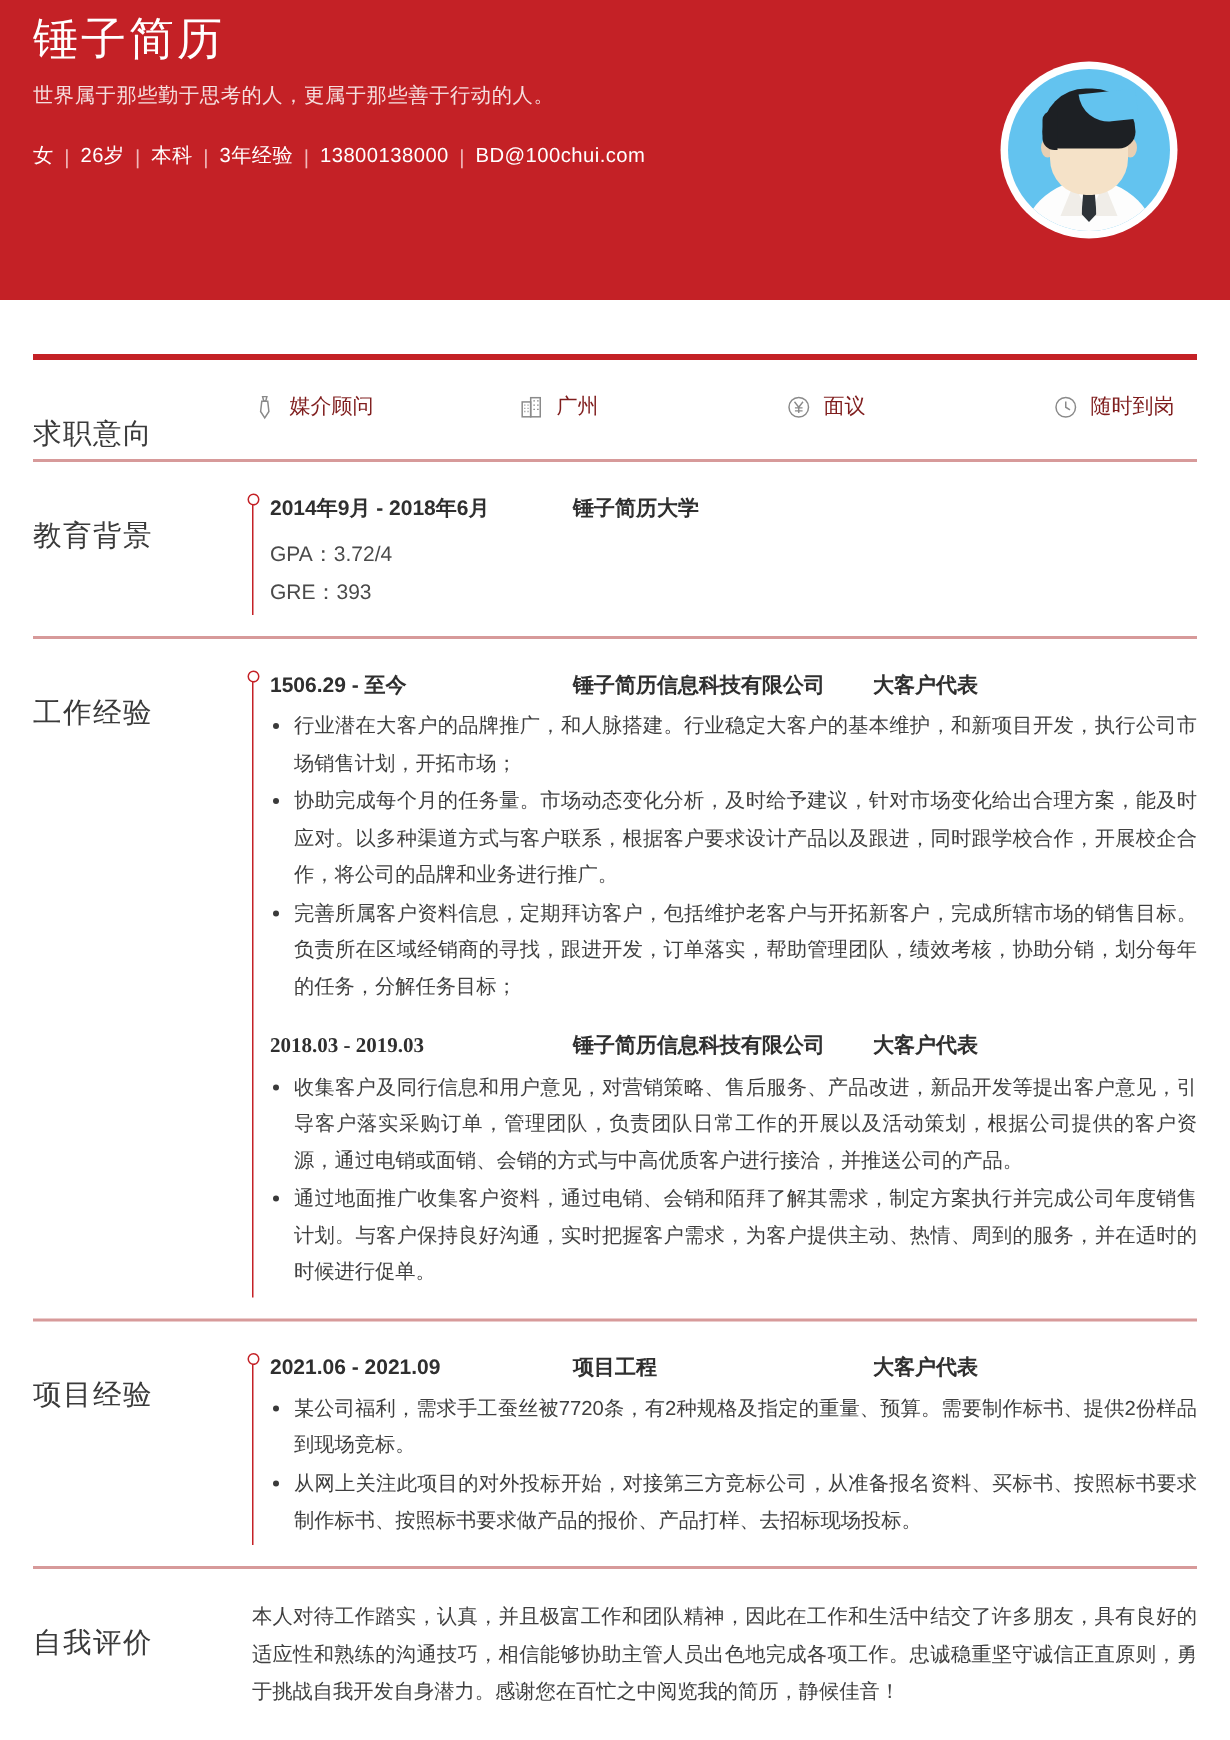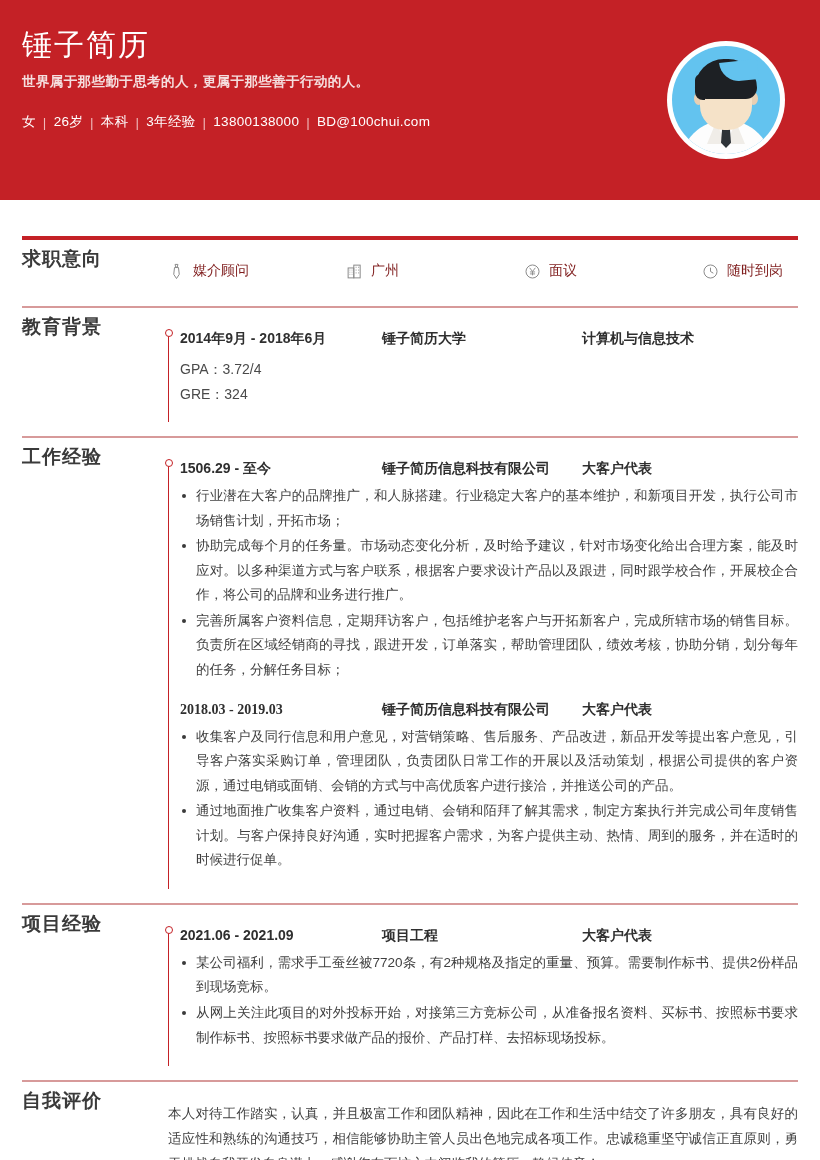--- a/index.html
+++ b/index.html
@@ -18,37 +18,36 @@
   
   .header {
     position: relative;
     width: 820px;
     height: 200px;
     background: #c42126;
   }
   .header-inner {
     position: absolute;
     left: 22px;
-    top: 26px;
+    top: 8px;
     width: 560px;
   }
   .resume-name {
     font-size: 30px;
     font-weight: 400;
     color: #ffffff;
     letter-spacing: 2px;
     line-height: 1.25;
   }
   .resume-motto {
     margin-top: 9px;
     font-size: 13.5px;
     color: #f5dede;
     letter-spacing: .4px;
     line-height: 1.4;
-    font-weight: bold;
   }
   .resume-meta {
     margin-top: 22px;
     font-size: 13.5px;
     color: #ffffff;
     letter-spacing: .3px;
     white-space: nowrap;
   }
   .resume-meta .sep {
     display: inline-block;
@@ -202,30 +201,30 @@
   }
 
   .section {
     display: flex;
     position: relative;
   }
   .sec-label {
     width: 146px;
     flex: 0 0 146px;
     font-size: 19px;
-    font-weight: bold;
+    font-weight: normal;
     color: #3a3a3a;
     letter-spacing: 1px;
-    padding-top: 6px;
+    padding-top: 36px;
   }
   .sec-body {
     flex: 1 1 auto;
     position: relative;
     padding-top: 20px;
-    padding-bottom: 30px;
+    padding-bottom: 18px;
   }
 
   
   .obj-row {
     display: flex;
     align-items: center;
     padding-top: 22px;
     padding-bottom: 26px;
   }
   .obj-item {
@@ -403,24 +402,23 @@
     <div class="section">
       <div class="sec-label">教育背景</div>
       <div class="sec-body">
         <div class="timeline">
           <div class="tl-dot"></div>
         </div>
         <div class="entry">
           <div class="entry-head">
             <div class="eh-date">2014年9月 - 2018年6月</div>
             <div class="eh-org">锤子简历大学</div>
-            <div class="eh-role">计算机与信息技术</div>
           </div>
           <div class="edu-sub">GPA：3.72/4</div>
-          <div class="edu-sub" style="margin-top:0">GRE：324</div>
+          <div class="edu-sub" style="margin-top:0">GRE：393</div>
         </div>
       </div>
     </div>
 
     <div class="rule-thin"></div>
 
     <div class="section">
       <div class="sec-label">工作经验</div>
       <div class="sec-body">
         <div class="timeline">

